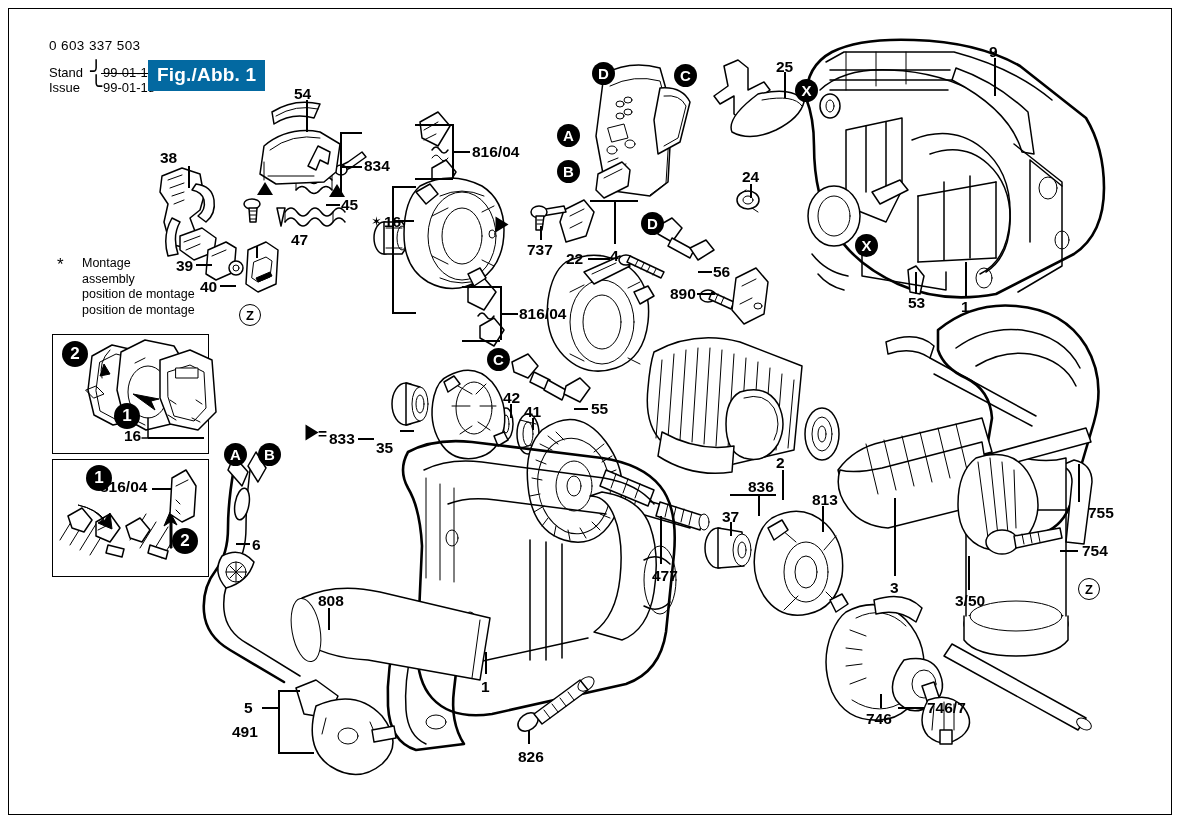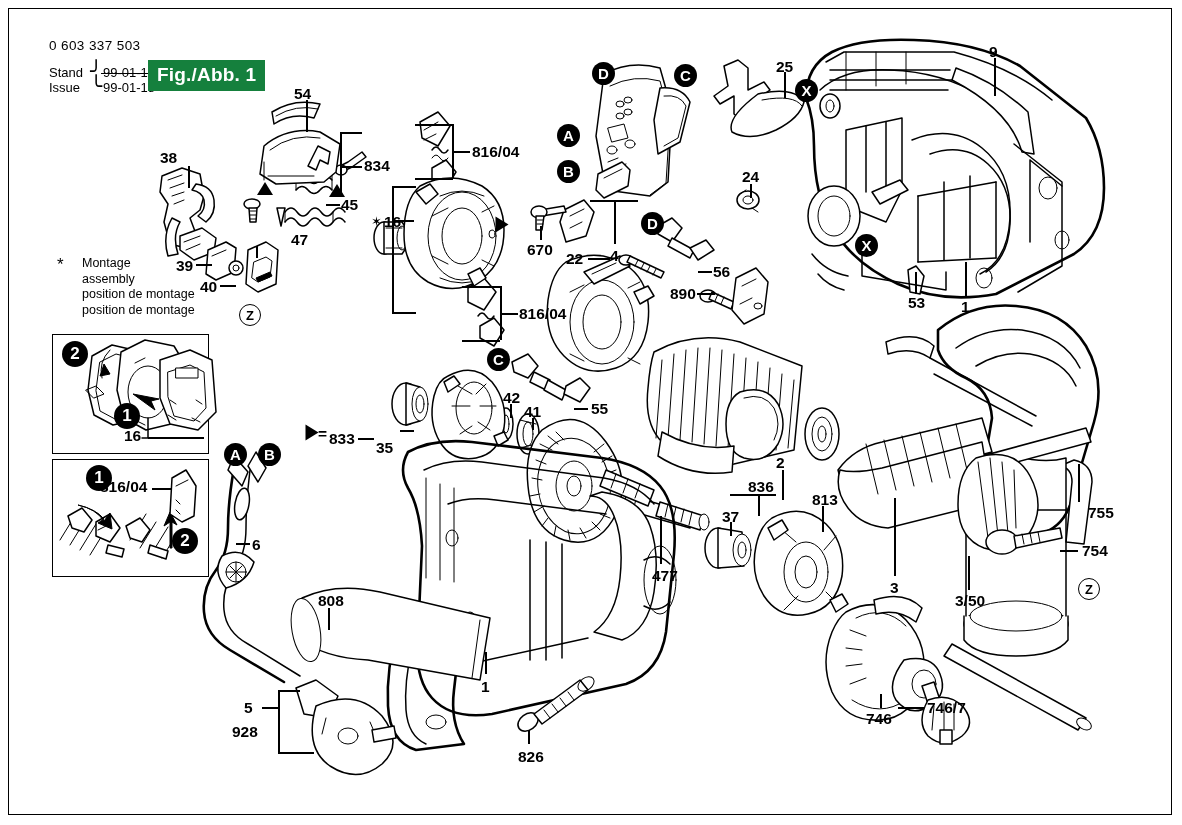--- a/index.html
+++ b/index.html
@@ -35,21 +35,21 @@
     display:inline-block;width:14px;text-align:center;
     font-size:20px;line-height:12px;position:relative;top:1px;
   }
   .struck{position:relative;color:#000;}
   .struck:after{
     content:"";position:absolute;left:-2px;right:-2px;top:52%;
     border-top:1.4px solid #000;
   }
   #figbox{
     position:absolute;left:148px;top:60px;
-    background:#15803d;color:#fff;
+    background:#0369a1;color:#fff;
     font-size:19px;font-weight:bold;
     padding:4px 9px 5px 9px;
     letter-spacing:.2px;white-space:nowrap;
   }
   
   #footer{
     position:absolute;left:47px;top:725px;
     font-size:12.5px;line-height:15.5px;white-space:nowrap;
   }
   
@@ -598,21 +598,21 @@
   <div class="lbl" style="left:318px;top:426px;">=</div>
 
   <div id="labels-layer">
       <div class="lbl" style="left: 294px; top: 86px;">54</div>
       <div class="lbl" style="left: 160px; top: 150px;">38</div>
       <div class="lbl" style="left: 364px; top: 158px;">834</div>
       <div class="lbl" style="left: 472px; top: 144px;">816/04</div>
       <div class="lbl" style="left: 341px; top: 197px;">45</div>
       <div class="lbl star" style="left: 371px; top: 214px;">16</div>
       <div class="lbl" style="left: 243px; top: 232px; margin-left: 48px;">47</div>
-      <div class="lbl" style="left: 527px; top: 242px;">670</div>
+      <div class="lbl" style="left: 527px; top: 242px;">737</div>
       <div class="lbl" style="left: 176px; top: 258px;">39</div>
       <div class="lbl" style="left: 566px; top: 251px;">22</div>
       <div class="lbl" style="left: 610px; top: 248px;">4</div>
       <div class="lbl" style="left: 200px; top: 279px;">40</div>
       <div class="lbl" style="left: 713px; top: 264px;">56</div>
       <div class="lbl" style="left: 670px; top: 286px;">890</div>
       <div class="lbl" style="left: 519px; top: 306px;">816/04</div>
       <div class="lbl" style="left: 776px; top: 59px;">25</div>
       <div class="lbl" style="left: 989px; top: 44px;">9</div>
       <div class="lbl" style="left: 742px; top: 169px;">24</div>
@@ -630,21 +630,21 @@
       <div class="lbl" style="left: 812px; top: 492px;">813</div>
       <div class="lbl" style="left: 890px; top: 580px;">3</div>
       <div class="lbl" style="left: 955px; top: 593px;">3/50</div>
       <div class="lbl" style="left: 1088px; top: 505px;">755</div>
       <div class="lbl" style="left: 1082px; top: 543px;">754</div>
       <div class="lbl" style="left: 927px; top: 700px;">746/7</div>
       <div class="lbl" style="left: 866px; top: 711px;">746</div>
       <div class="lbl" style="left: 252px; top: 537px;">6</div>
       <div class="lbl" style="left: 318px; top: 593px;">808</div>
       <div class="lbl" style="left: 244px; top: 700px;">5</div>
-      <div class="lbl" style="left: 232px; top: 724px;">928</div>
+      <div class="lbl" style="left: 232px; top: 724px;">491</div>
       <div class="lbl" style="left: 518px; top: 749px;">826</div>
       <div class="lbl" style="left: 481px; top: 679px;">1</div>
     </div>
   <div id="badges-layer">
       <div class="badge b22" style="left: 592px; top: 62px;">D</div>
       <div class="badge b22" style="left: 674px; top: 64px;">C</div>
       <div class="badge b22" style="left: 795px; top: 79px;">X</div>
       <div class="badge b22" style="left: 557px; top: 124px;">A</div>
       <div class="badge b22" style="left: 557px; top: 160px;">B</div>
       <div class="badge b22" style="left: 641px; top: 212px;">D</div>

